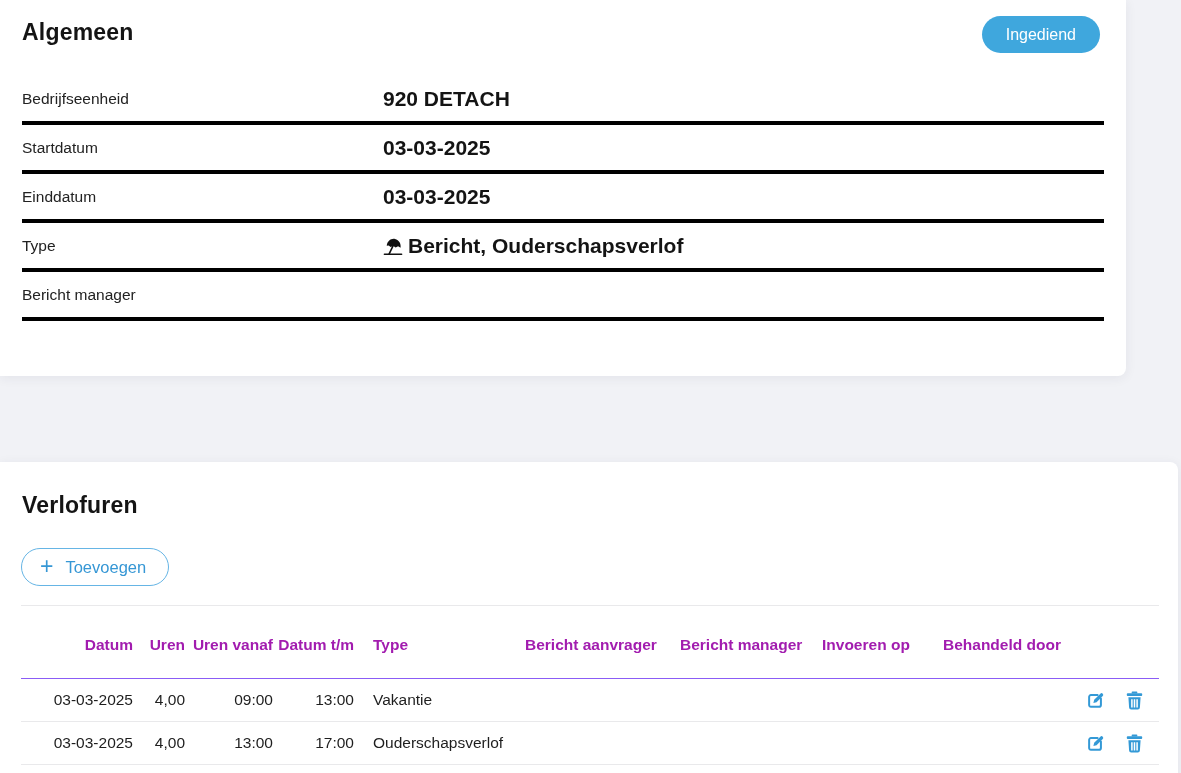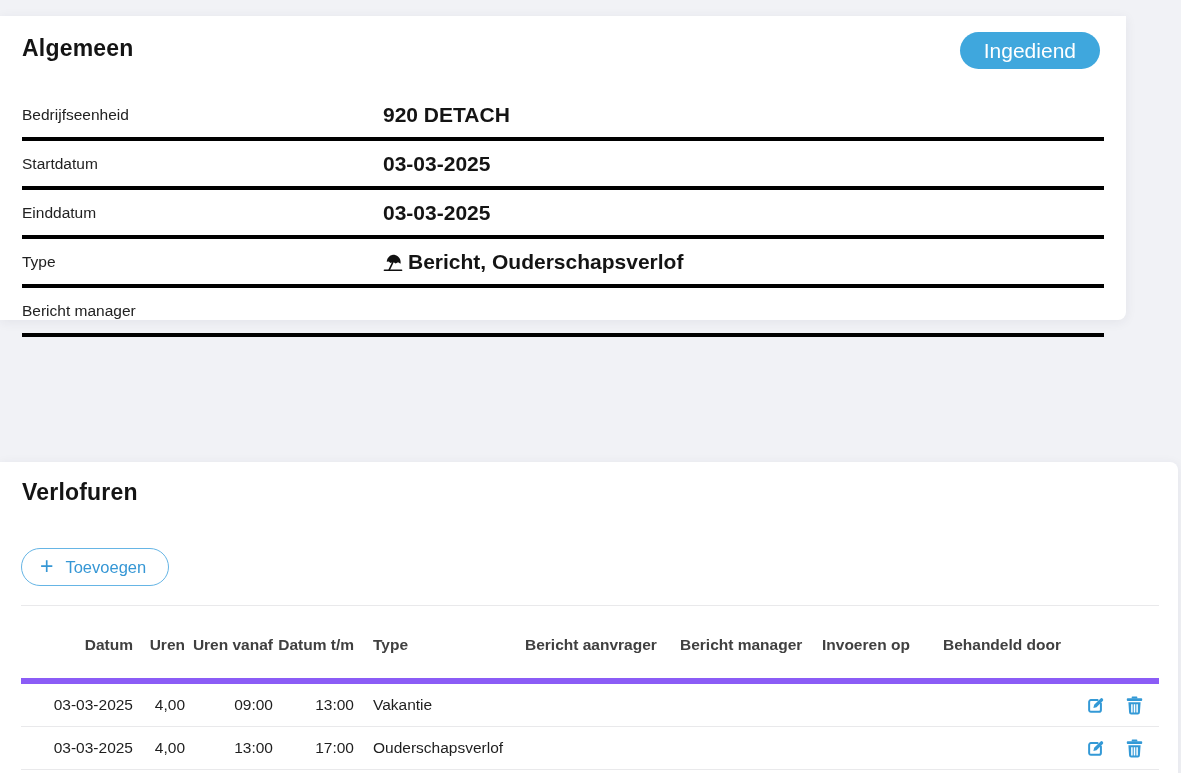--- a/index.html
+++ b/index.html
@@ -12,22 +12,22 @@
     overflow:hidden;
     -webkit-font-smoothing:antialiased;
   }
   .card{
     position:absolute;
     background:#ffffff;
     box-shadow:0 2px 12px rgba(40,40,70,.07);
   }
   
   .general-card{
-    left:0;top:16px;
-    width:1126px;height:304px;
+    left:0;top:0;
+    width:1126px;height:376px;
     border-radius:0 0 8px 0;
     text-decoration:underline;
   }
   .card-title{
     position:absolute;
     left:22px;
     font-size:23px;
     font-weight:700;
     color:#141414;
     letter-spacing:.2px;
@@ -36,21 +36,21 @@
   .status-badge{
     position:absolute;
     top:16px;right:26px;
     height:37px;
     min-width:114px;
     box-sizing:border-box;
     padding:0 24px;
     border-radius:19px;
     background:var(--accent,#3fa7dd);
     color:#fff;
-    font-size:21px;
+    font-size:16px;
     line-height:37px;
     text-align:center;
   }
   .fields{
     position:absolute;
     top:76px;left:0;right:0;
   }
   .field-row{
     position:relative;
     height:45px;
@@ -73,21 +73,21 @@
     color:#141414;
   }
   .field-icon{display:none;margin-right:5px;line-height:0;}
   .field-icon svg{vertical-align:-4px;}
   
   .leave-card{
     left:0;top:462px;
     width:1178px;height:330px;
     border-radius:0 8px 0 0;
   }
-  .leave-card .card-title{top:17px;}
+  .leave-card .card-title{top:30px;}
   .add-button{
     position:absolute;
     left:21px;top:86px;
     height:38px;
     box-sizing:border-box;
     padding:0 22px 0 18px;
     border:1.5px solid #66b5e5;
     border-radius:19px;
     background:#fff;
     display:flex;align-items:center;gap:12px;
@@ -108,23 +108,23 @@
     width:1138px;
     border-collapse:collapse;
     table-layout:fixed;
     font-size:15.5px;
     color:#1e1e1e;
   }
   .hours-table th{
     height:66px;
     font-size:15.5px;
     font-weight:700;
-    color:#404040;
+    color:#a21caf;
     border-top:1px solid #e9e9eb;
-    border-bottom:6px solid #8b5cf6;
+    border-bottom:1px solid #8b5cf6;
     padding:6px 0 0 0;
     white-space:nowrap;
     overflow:hidden;
   }
   .hours-table td{
     height:42px;
     border-bottom:1px solid #e9e9eb;
     padding:0;
     white-space:nowrap;
     overflow:hidden;

